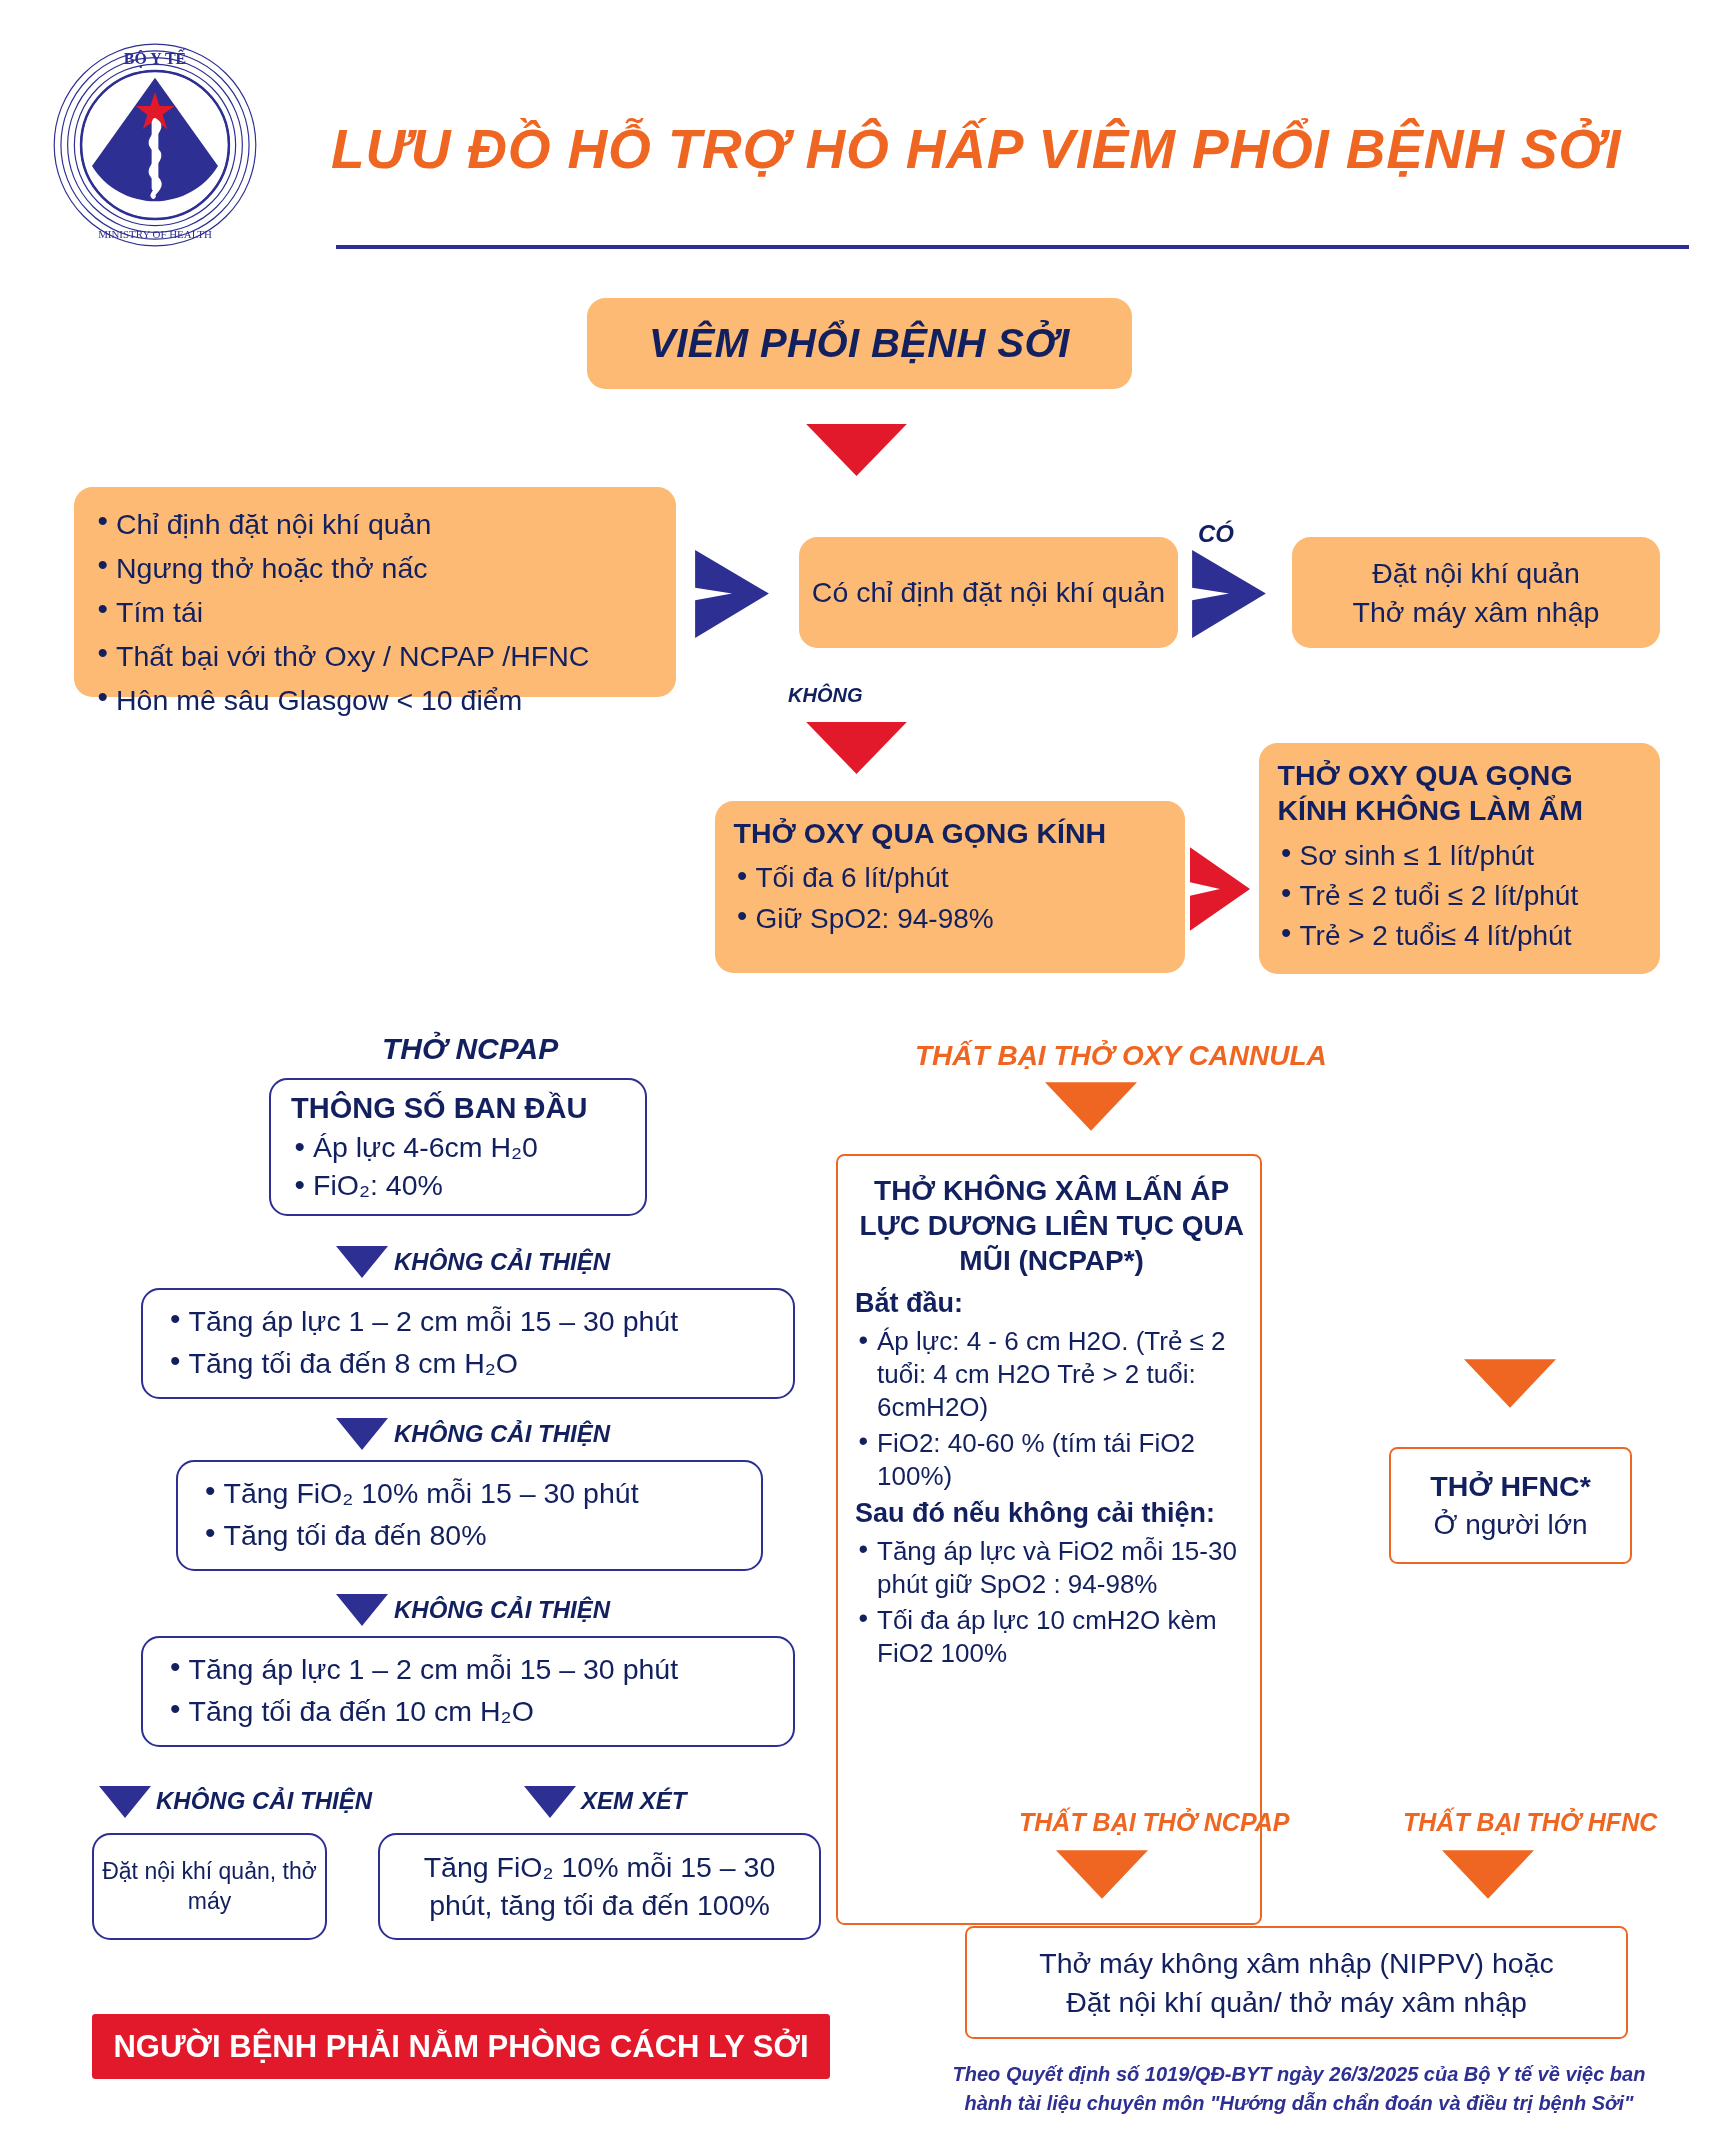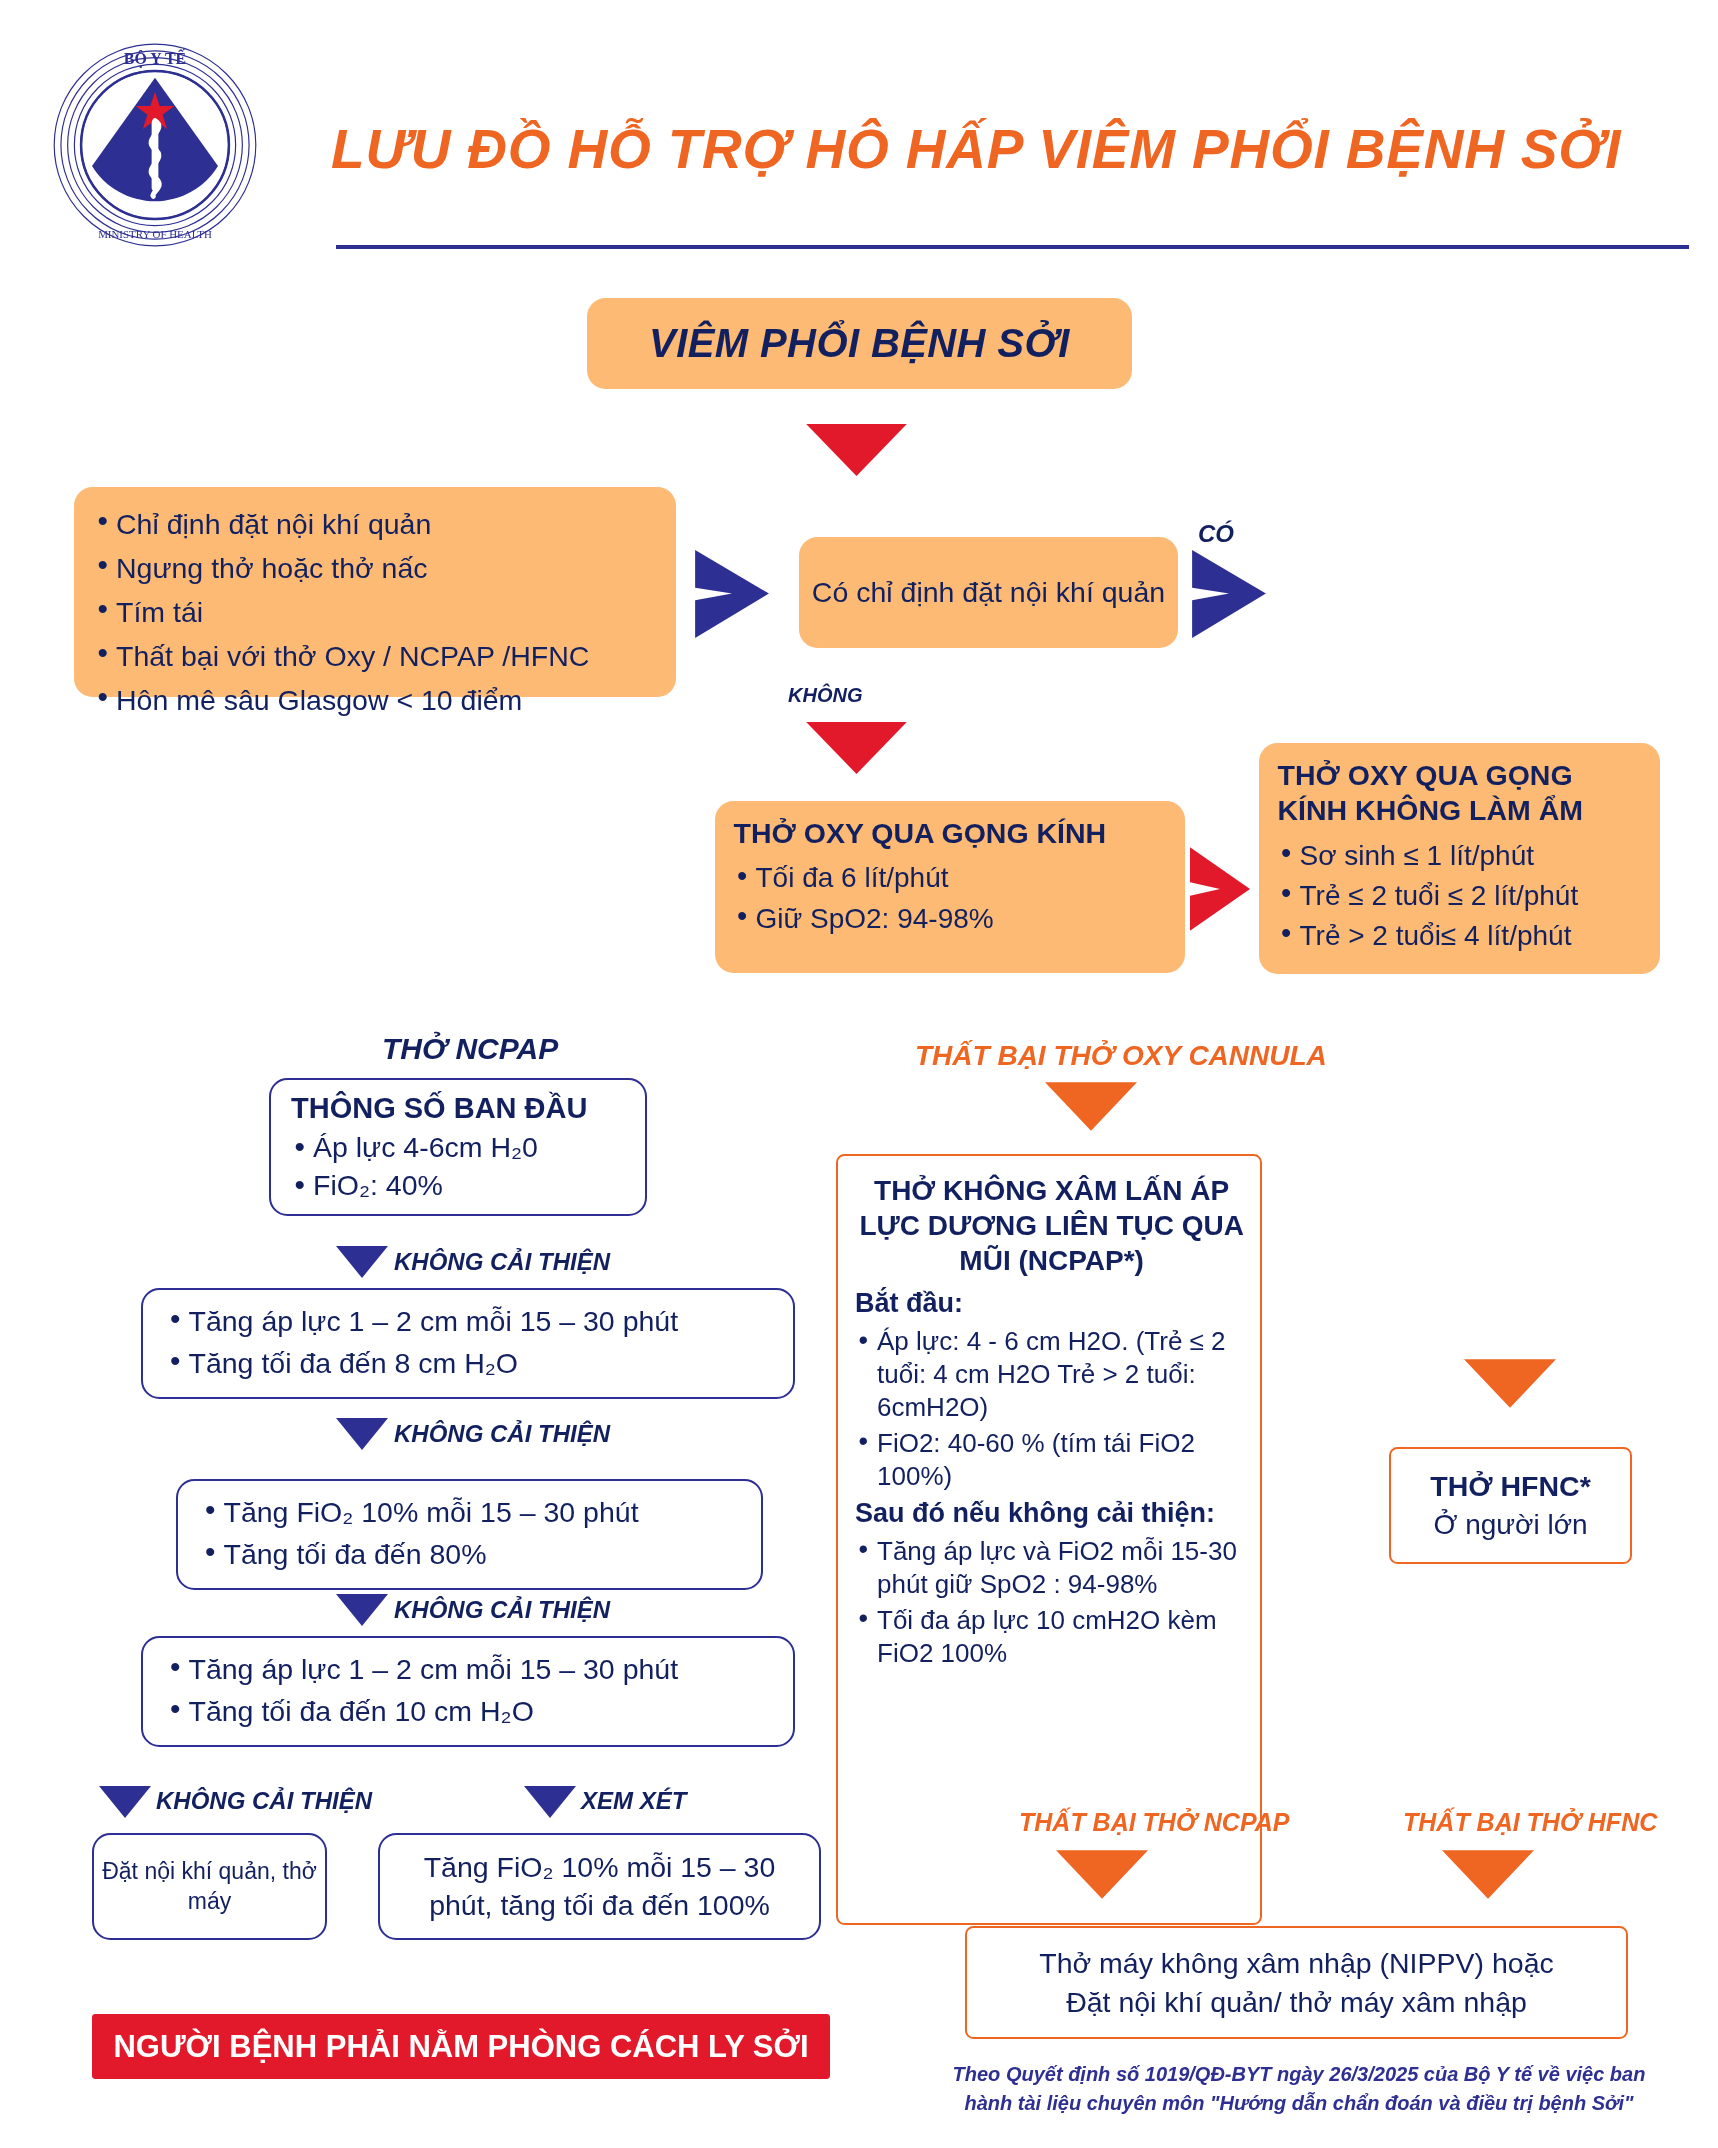--- a/index.html
+++ b/index.html
@@ -175,21 +175,20 @@
     left: 141px; top: 1288px; width: 654px; height: 111px;
     padding: 13.4px 8.4px 0 23.5px;
     font-size: 28.5px;
     line-height: 1.3;
   }
   #node-step2 {
     left: 176px; top: 1460px; width: 587px; height: 111px;
     padding: 13.4px 8.4px 0 23.5px;
     font-size: 28.5px;
     line-height: 1.3;
-    margin-top: 19px;
   }
   #node-step3 {
     left: 141px; top: 1636px; width: 654px; height: 111px;
     padding: 13.4px 8.4px 0 23.5px;
     font-size: 28.5px;
     line-height: 1.3;
   }
   #node-final-left {
     left: 92px; top: 1833px; width: 235px; height: 107px;
     display: flex; align-items: center; justify-content: center; text-align: center;
@@ -312,20 +311,24 @@
     <span>Có chỉ định đặt nội khí quản</span>
   </div>
 
   <div class="lbl lbl-co">CÓ</div>
   <div class="arrow" style="left:1192px; top:550px;">
     <svg width="74" height="88" viewBox="0 0 88 105">
         <path d="M0 0 L88 52 L0 105 L0 60 L44 52 L0 45 Z" fill="#2d2f92"></path>
       </svg>
   </div>
 
+  <div class="box" id="node-intubate">
+    <div>Đặt nội khí quản</div>
+    <div>Thở máy xâm nhập</div>
+  </div>
 
   <div class="lbl lbl-khong">KHÔNG</div>
   <div class="arrow" style="left:806px; top:722px;">
     <svg width="101" height="52" viewBox="0 0 120 62">
         <path d="M0 0 H120 L60 62 Z" fill="#e2192b"></path>
       </svg>
   </div>
 
   <div class="box" id="node-cannula">
     <div class="hd">THỞ OXY QUA GỌNG KÍNH</div>

